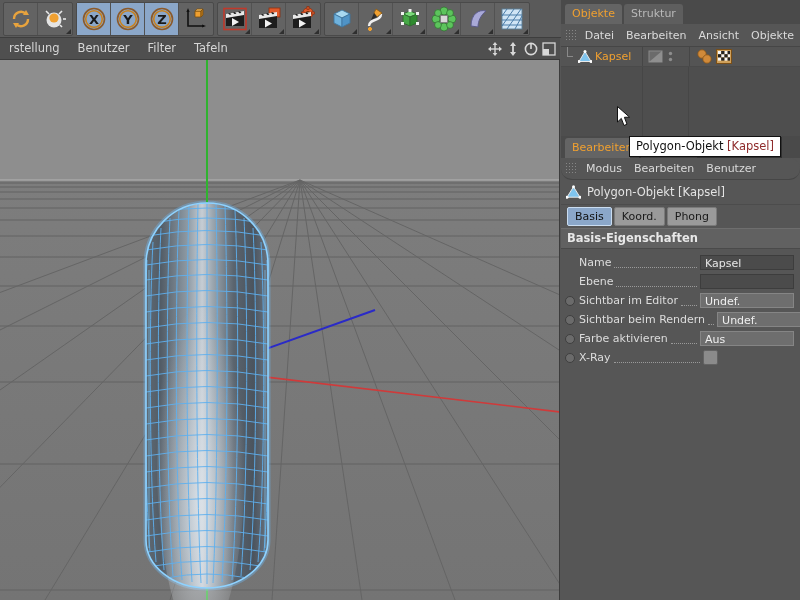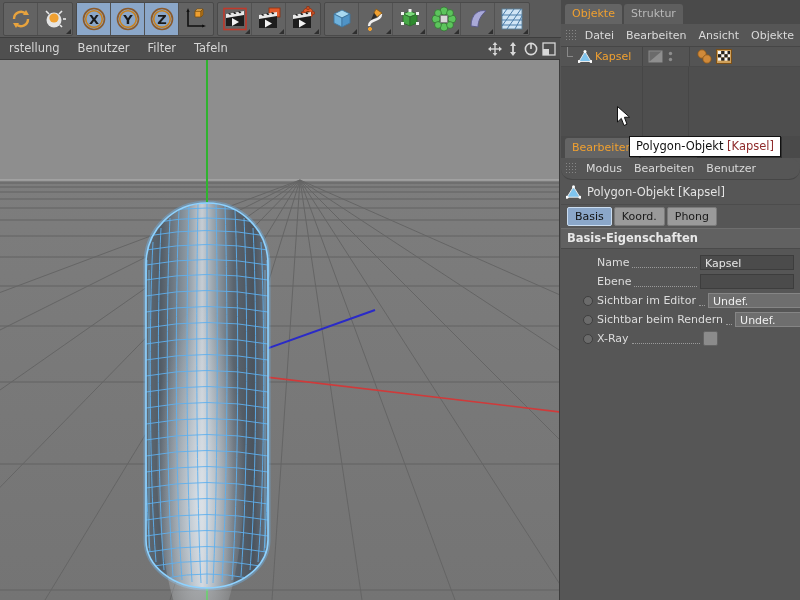--- a/index.html
+++ b/index.html
@@ -205,21 +205,20 @@
     color: #e8e8e8; font-size: 11.5px; font-weight: bold;
     padding-left: 6px;
     border-top: 1px solid #6e6e6e;
     border-bottom: 1px solid #4a4a4a;
   }
   #at-rows { background: #565656; padding-top: 4px;}
   .arow {
     display: flex; align-items: center;
     height: 19px;
     padding-left: 4px;
-    margin-left: 18px;
   }
   .bullet {
     width: 8px; height: 8px; border-radius: 50%;
     background: #6b6b6b; border: 1px solid #3f3f3f;
     margin-right: 4px; flex: none;
   }
   .bullet.off { background: #5b5b5b; border-color: #4f4f4f; }
   .nobullet { width: 14px; flex:none; }
   .alabel {
     color: #dcdcdc; font-size: 11px; white-space: nowrap; flex: none;
@@ -781,20 +780,26 @@
         <span class="afield btnlike">Undef.</span>
       </div>
 
       <div class="arow">
         <span class="bullet"></span>
         <span class="alabel">Sichtbar beim Rendern</span>
         <span class="dots" style="max-width:2px"></span>
         <span class="afield btnlike">Undef.</span>
       </div>
 
+      <div class="arow">
+        <span class="bullet"></span>
+        <span class="alabel">Farbe aktivieren</span>
+        <span class="dots"></span>
+        <span class="afield btnlike">Aus</span>
+      </div>
 
 
       <div class="arow">
         <span class="bullet"></span>
         <span class="alabel">X-Ray</span>
         <span class="dots"></span>
         <span class="checkbox"></span>
         <span style="width:76px;flex:none"></span>
       </div>
     </div>

